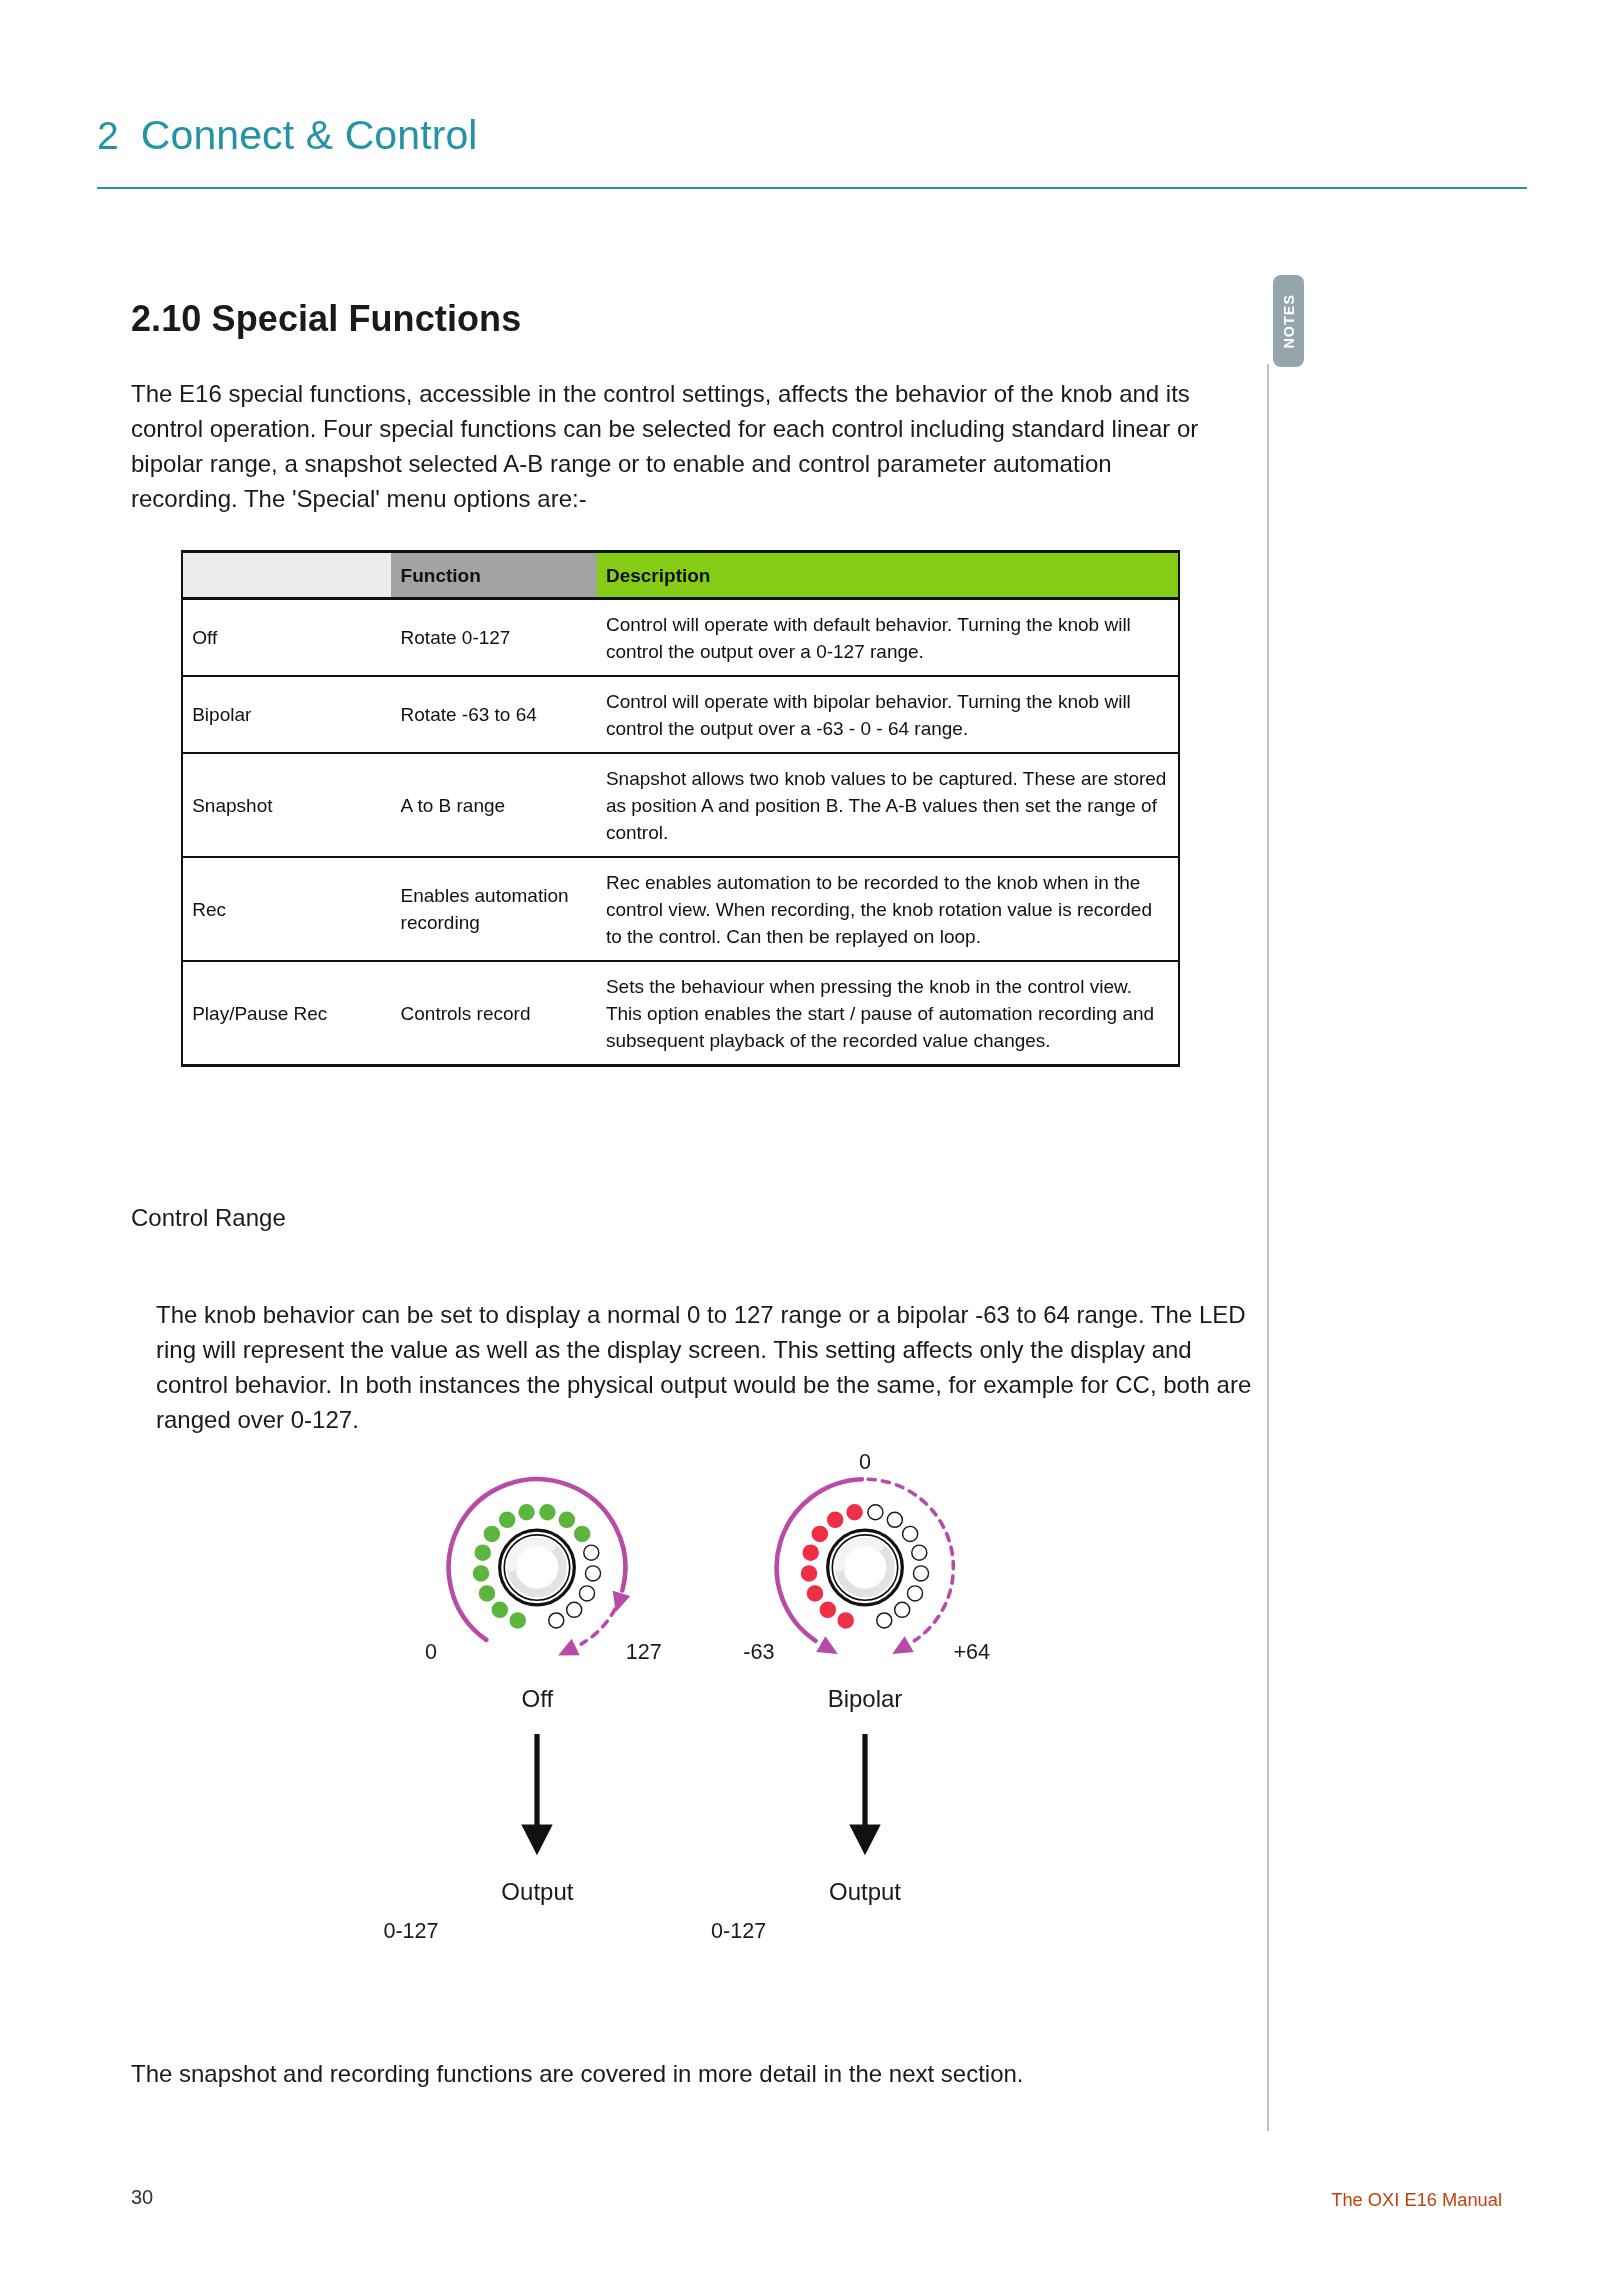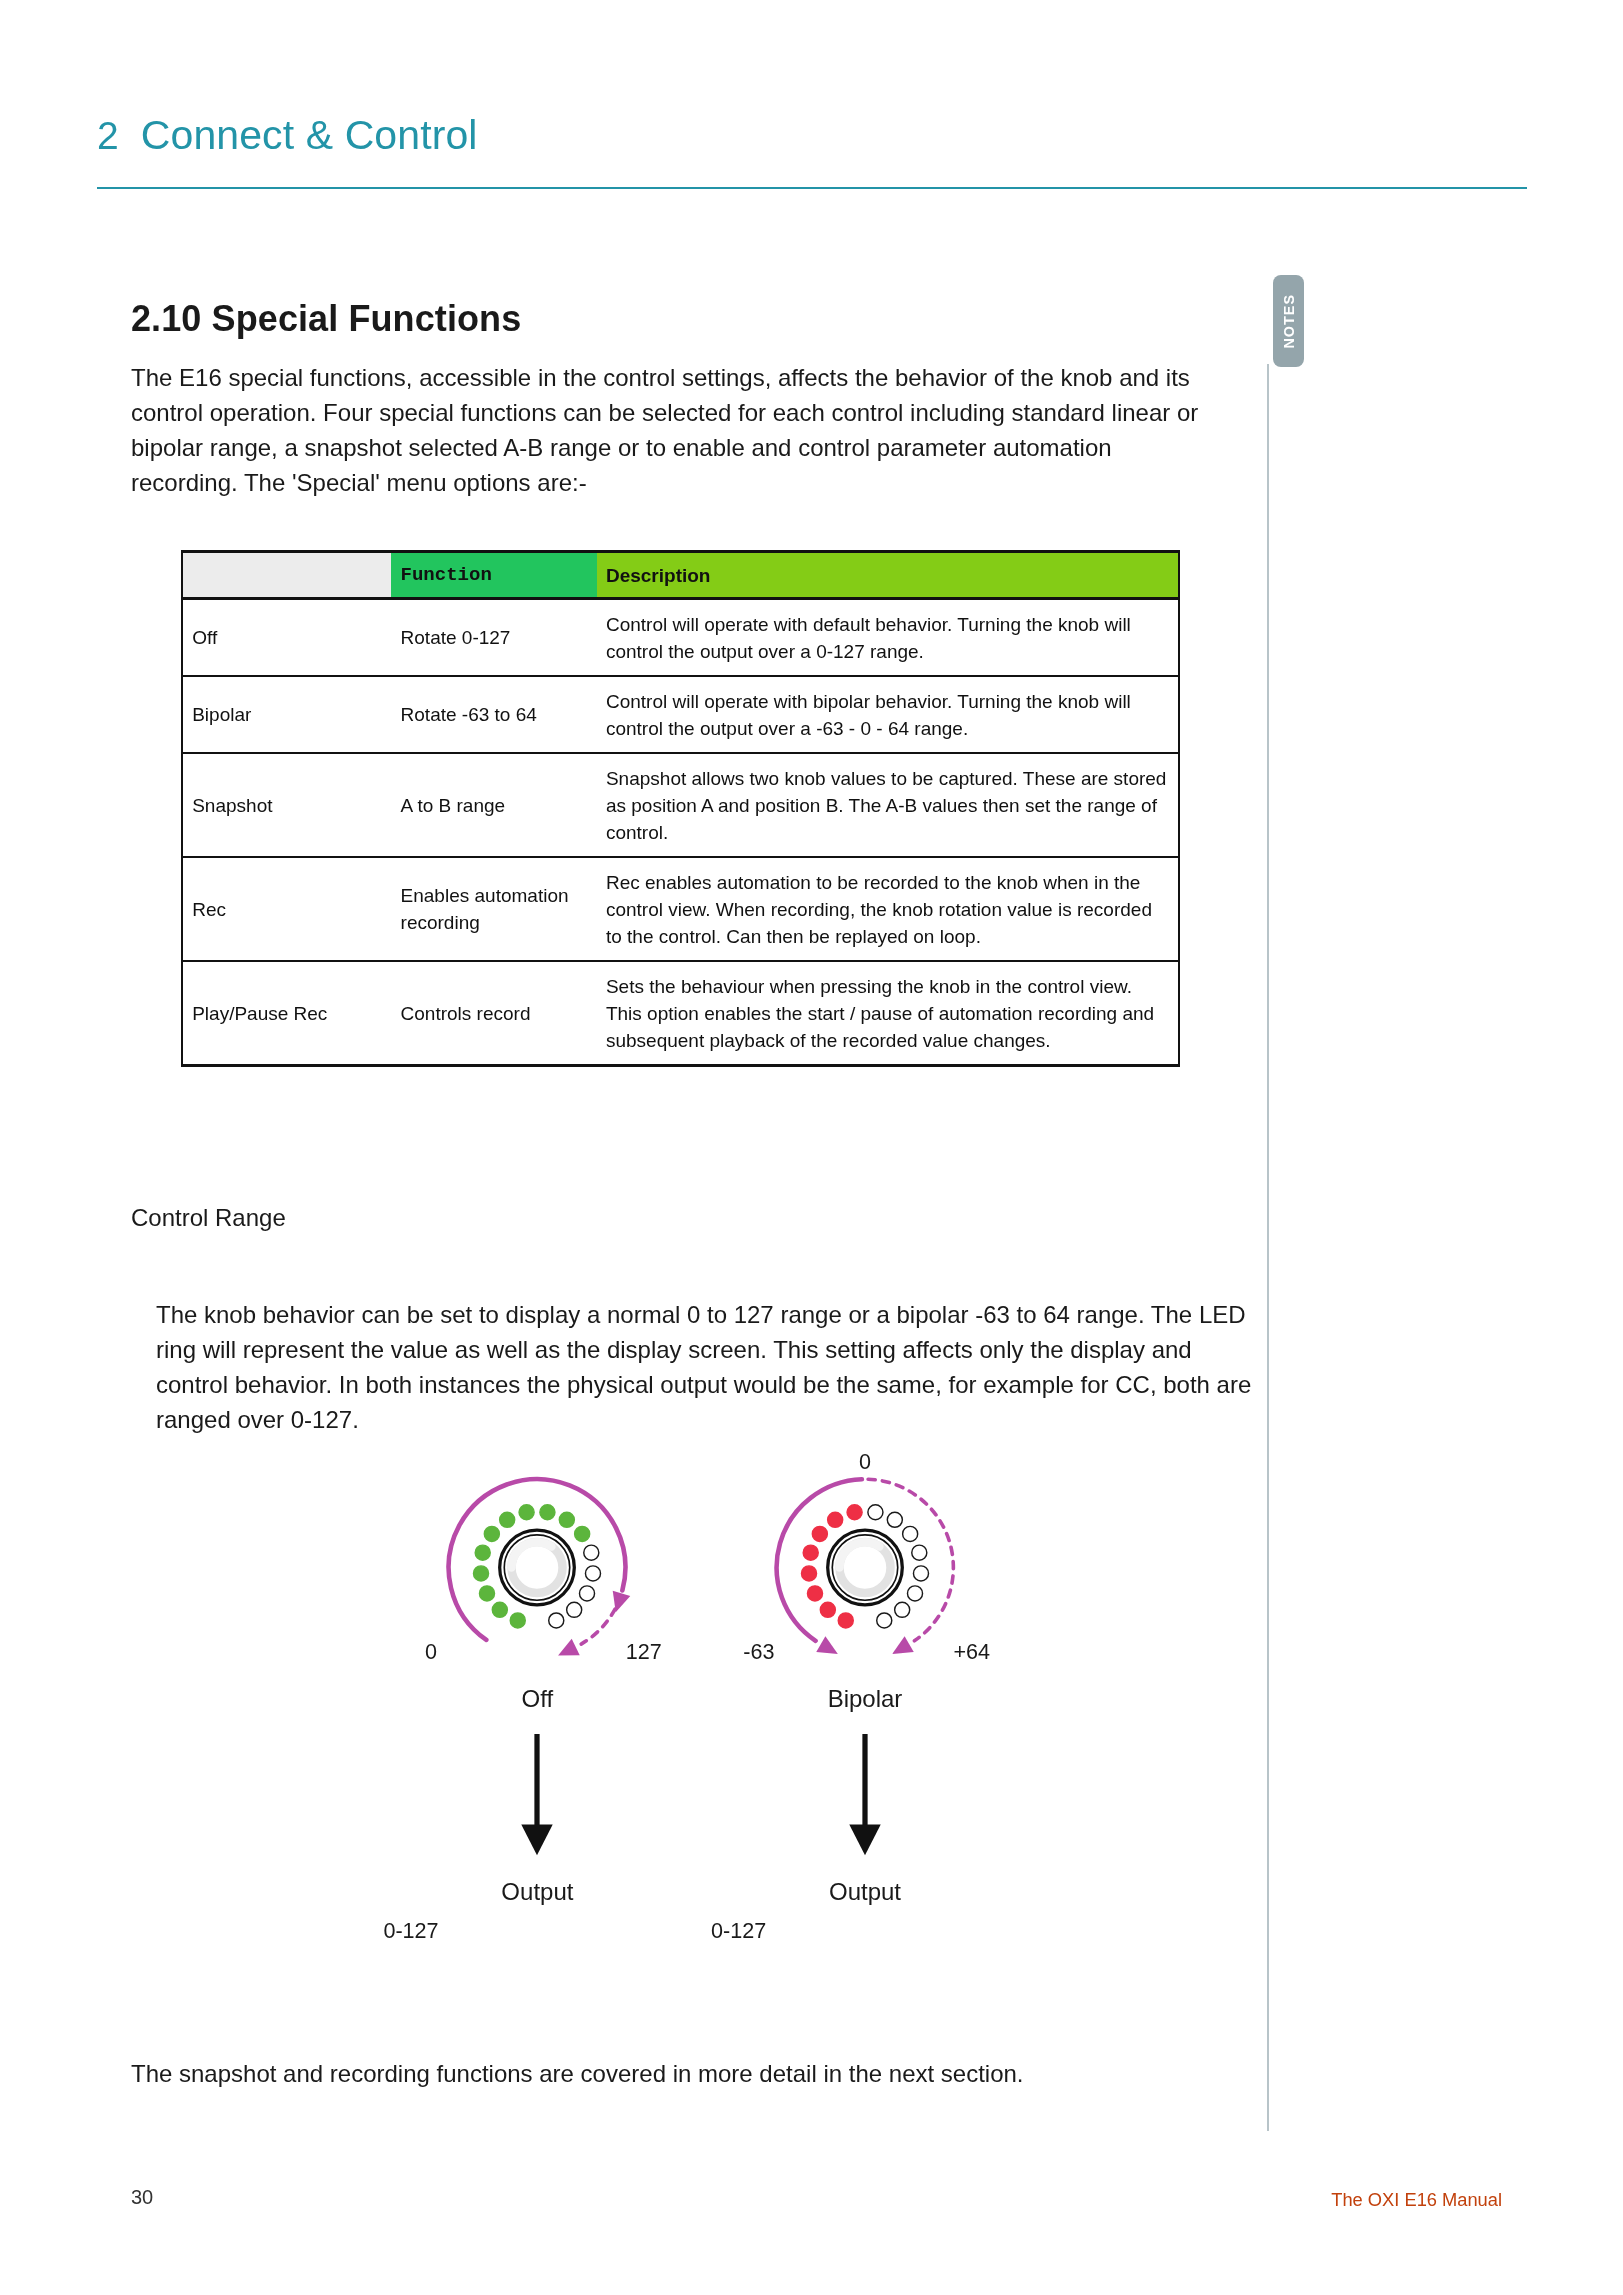--- a/index.html
+++ b/index.html
@@ -82,21 +82,21 @@
     top: 268px;
     font-size: 36px;
     font-weight: 700;
     color: #1a1a1a;
     letter-spacing: 0.1px;
   }
 
   #intro-paragraph {
     position: absolute;
     left: 131px;
-    top: 336px;
+    top: 352px;
     width: 1073px;
     font-size: 24px;
     line-height: 35px;
     color: #1a1a1a;
   }
 
   
   #table-wrapper {
     position: absolute;
     left: 181px;
@@ -138,21 +138,21 @@
     padding: 10.5px 9.2px;
     color: #111;
   }
   table#special-options-table thead th {
     font-weight: 700;
     border-bottom: 3.3px solid #111;
     padding-top: 8.5px;
     padding-bottom: 8.5px;
   }
   th.col-option   { width: 190px; background: #ececec; }
-  th.col-function { width: 187px; background: #22c55e; font-family: Liberation Mono, monospace; }
+  th.col-function { width: 187px; background: #a3a3a3; }
   th.col-desc     { background: #84cc16; }
   table#special-options-table tbody tr + tr td {
     border-top: 2.6px solid #111;
   }
   td.cell-option   { width: 190px; }
   td.cell-function { width: 187px; }
 
   
   #control-range-heading {
     position: absolute;

